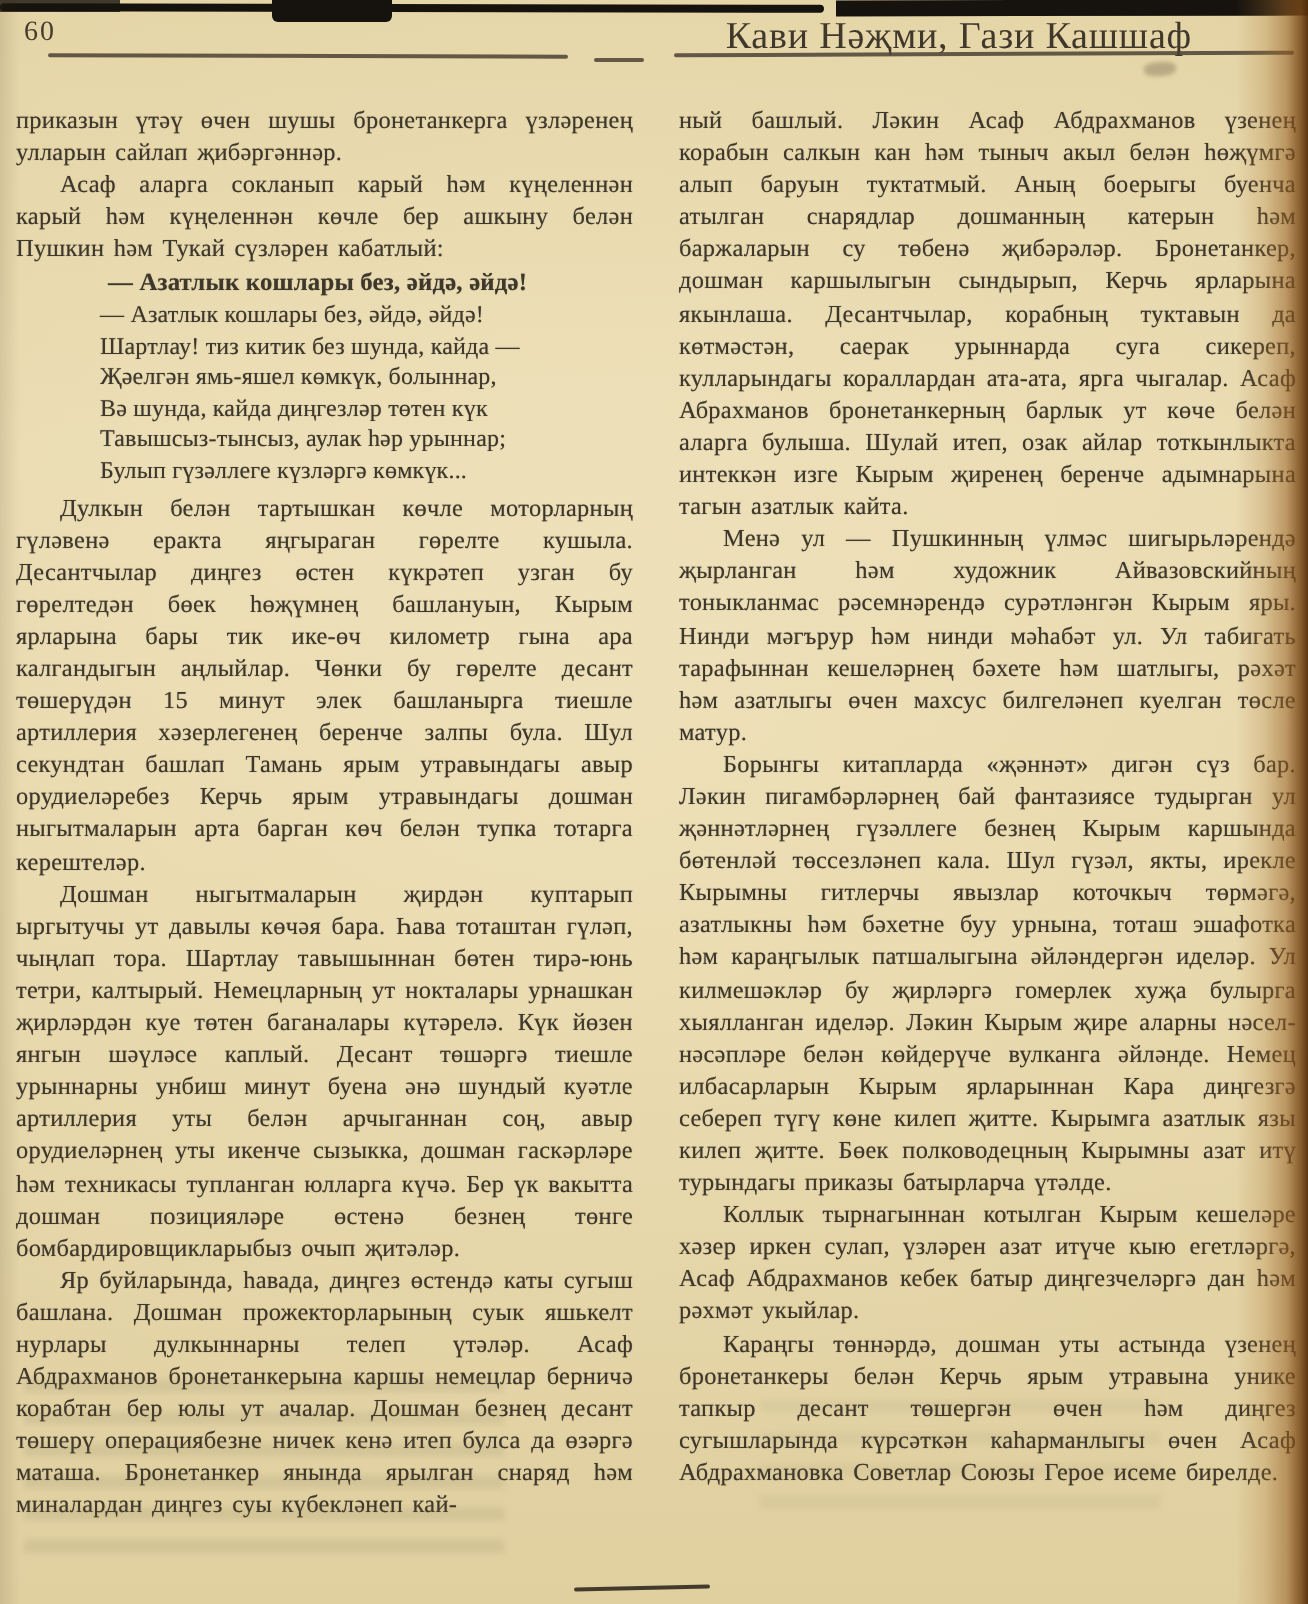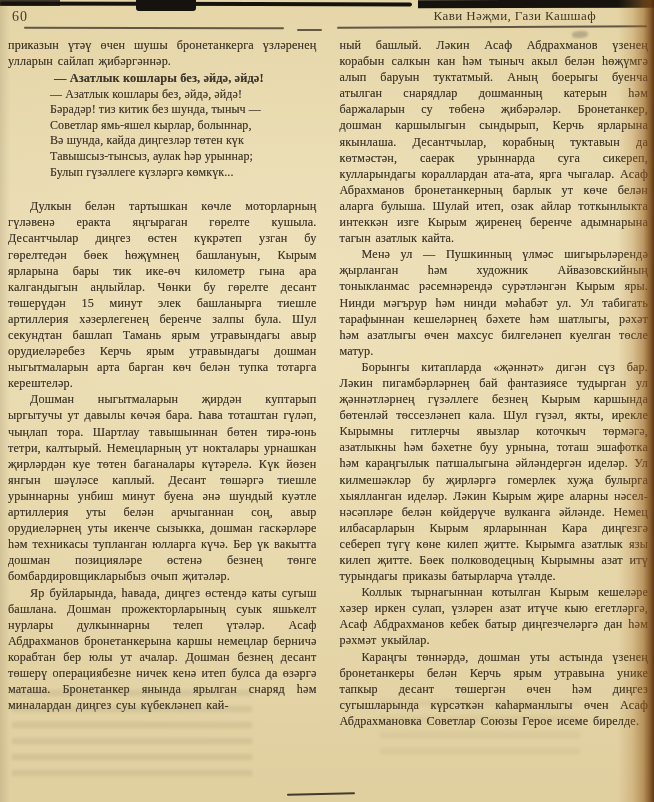--- a/index.html
+++ b/index.html
@@ -19,44 +19,44 @@
   .scan-b{left:136px;top:0;width:60px;height:11px;border-radius:0 0 3px 3px;}
   .scan-c{left:418px;top:0;width:236px;height:8px;transform:rotate(-.1deg);}
   .scan-d{left:0;top:0;width:60px;height:6px;opacity:.8;}
 
   .header{
     position:absolute;left:4px;top:6px;width:654px;height:20px;
     display:flex;justify-content:space-between;align-items:baseline;
     padding:0;box-sizing:border-box;
   }
   .pageno{position:absolute;left:8px;top:3px;font-size:14px;letter-spacing:1px;color:#453c2e;}
-  .running{position:absolute;right:62px;top:2px;font-size:13px;letter-spacing:.4px;color:#40382b;white-space:nowrap;}
+  .running{position:absolute;right:62px;top:2px;font-size:19px;letter-spacing:.4px;color:#40382b;white-space:nowrap;}
   .rule{position:absolute;background:#4b4134;height:2px;border-radius:1px;opacity:.85;}
   .rule-1{left:24px;top:27px;width:260px;transform:rotate(.15deg);}
   .rule-dash{left:297px;top:29px;width:25px;height:2px;}
   .rule-2{left:337px;top:26px;width:310px;transform:rotate(-.25deg);}
   .smudge{position:absolute;right:66px;top:31px;width:16px;height:7px;
     background:rgba(80,70,50,.30);filter:blur(1px);border-radius:40%;transform:rotate(-4deg);}
 
   .columns{
-    position:absolute;left:0;top:37px;width:654px;
+    position:absolute;left:0;top:52px;width:654px;
     display:flex;gap:23px;
     padding:0 6px 0 8px;box-sizing:border-box;
   }
   .col{flex:1 1 0;min-width:0;}
   .col p{
     margin:0;
     font-size:12.2px;line-height:16.1px;
     text-align:justify;
     letter-spacing:.15px;word-spacing:1.5px;
     text-shadow:0 0 .5px rgba(62,55,43,.55);
   }
   .col p.flush{text-indent:0;}
   .col p.indent{text-indent:22px;}
-  .verse{margin:1px 0 18px 42px;}
+  .verse{margin:1px 0 2px 42px;}
   .verse-line{
     font-size:12px;line-height:15.6px;letter-spacing:.1px;
     text-shadow:0 0 .5px rgba(62,55,43,.5);
   }
   .verse-line.lead{font-weight:bold;margin-left:4px;line-height:16.5px;font-size:12.4px;}
 
   .end-divider{position:absolute;left:287px;top:793px;width:68px;height:2px;
     background:#443b2d;transform:rotate(-1.2deg);border-radius:1px;}
 
   
@@ -96,25 +96,26 @@
     <span class="running">Кави Нәҗми, Гази Кашшаф</span>
   </div>
   <div class="rule rule-1"></div>
   <div class="rule rule-dash"></div>
   <div class="rule rule-2"></div>
   <div class="smudge"></div>
 
   <main class="columns">
     <div class="col">
         <p class="flush">приказын үтәү өчен шушы бронетанкерга үзләренең улларын сайлап җибәргәннәр.</p>
+        <p class="indent">Асаф аларга сокланып карый һәм күңеленнән карый һәм күңеленнән көчле бер ашкыну белән Пушкин һәм Тукай сүзләрен кабатлый:</p>
         <div class="verse">
           <div class="verse-line lead">— Азатлык кошлары без, әйдә, әйдә!</div>
           <div class="verse-line">— Азатлык кошлары без, әйдә, әйдә!</div>
-          <div class="verse-line">Бәрадәр! тиз китик без шунда, тыныч —</div>
-          <div class="verse-line">Советлар ямь-яшел кырлар, болыннар,</div>
+          <div class="verse-line">Шартлау! тиз китик без шунда, кайда —</div>
+          <div class="verse-line">Җәелгән ямь-яшел көмкүк, болыннар,</div>
           <div class="verse-line">Вә шунда, кайда диңгезләр төтен күк</div>
           <div class="verse-line">Тавышсыз-тынсыз, аулак һәр урыннар;</div>
           <div class="verse-line">Булып гүзәллеге күзләргә көмкүк...</div>
         </div>
         <p class="indent">Дулкын белән тартышкан көчле моторларның гүләвенә еракта яңгыраган гөрелте кушыла. Десантчылар диңгез өстен күкрәтеп узган бу гөрелтедән бөек һөҗүмнең башлануын, Кырым ярларына бары тик ике-өч километр гына ара калгандыгын аңлыйлар. Чөнки бу гөрелте десант төшерүдән 15 минут элек башланырга тиешле артиллерия хәзерлегенең беренче залпы була. Шул секундтан башлап Тамань ярым утравындагы авыр орудиеләребез Керчь ярым утравындагы дошман ныгытмаларын арта барган көч белән тупка тотарга керештеләр.</p>
         <p class="indent">Дошман ныгытмаларын җирдән куптарып ыргытучы ут давылы көчәя бара. Һава тоташтан гүләп, чыңлап тора. Шартлау тавышыннан бөтен тирә-юнь тетри, калтырый. Немецларның ут нокталары урнашкан җирләрдән куе төтен баганалары күтәрелә. Күк йөзен янгын шәүләсе каплый. Десант төшәргә тиешле урыннарны унбиш минут буена әнә шундый куәтле артиллерия уты белән арчыганнан соң, авыр орудиеләрнең уты икенче сызыкка, дошман гаскәрләре һәм техникасы тупланган юлларга күчә. Бер үк вакытта дошман позицияләре өстенә безнең төнге бомбардировщикларыбыз очып җитәләр.</p>
         <p class="indent">Яр буйларында, һавада, диңгез өстендә каты сугыш башлана. Дошман прожекторларының суык яшькелт нурлары дулкыннарны телеп үтәләр. Асаф Абдрахманов бронетанкерына каршы немецлар берничә корабтан бер юлы ут ачалар. Дошман безнең десант төшерү операциябезне ничек кенә итеп булса да өзәргә маташа. Бронетанкер янында ярылган снаряд һәм миналардан диңгез суы күбекләнеп кай-</p>
       </div>
     <div class="col">
         <p class="flush">ный башлый. Ләкин Асаф Абдрахманов үзенең корабын салкын кан һәм тыныч акыл белән һөҗүмгә алып баруын туктатмый. Аның боерыгы буенча атылган снарядлар дошманның катерын һәм баржаларын су төбенә җибәрәләр. Бронетанкер, дошман каршылыгын сындырып, Керчь ярларына якынлаша. Десантчылар, корабның туктавын да көтмәстән, саерак урыннарда суга сикереп, кулларындагы кораллардан ата-ата, ярга чыгалар. Асаф Абрахманов бронетанкерның барлык ут көче белән аларга булыша. Шулай итеп, озак айлар тоткынлыкта интеккән изге Кырым җиренең беренче адымнарына тагын азатлык кайта.</p>

